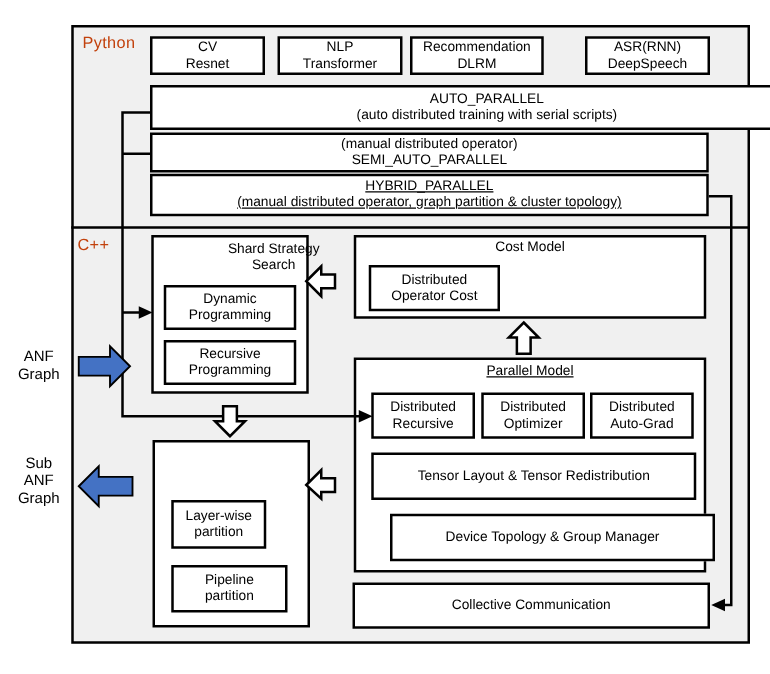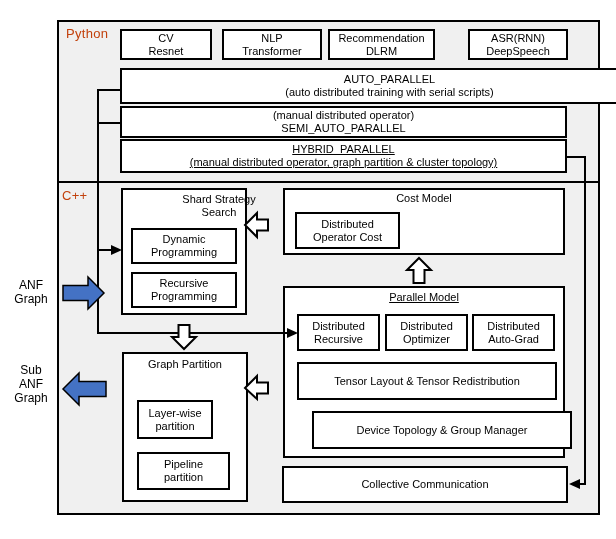--- a/index.html
+++ b/index.html
@@ -106,21 +106,20 @@
     <span>Optimizer</span>
   </div>
   <div class="box" style="left:472px;top:314px;width:83px;height:37px;">
     <span>Distributed</span>
     <span>Auto-Grad</span>
   </div>
   <div class="box" style="left:297px;top:362px;width:260px;height:38px;">Tensor Layout &amp; Tensor Redistribution</div>
   <div class="box" style="left:312px;top:411px;width:260px;height:38px;">Device Topology &amp; Group Manager</div>
 
   <div class="panel" style="left:122px;top:352px;width:126px;height:150px;"></div>
-  <div class="ptitle" style="left:122px;top:358px;width:126px;">Graph Partition</div>
   <div class="box" style="left:137px;top:400px;width:76px;height:39px;">
     <span>Layer-wise</span>
     <span>partition</span>
   </div>
   <div class="box" style="left:137px;top:452px;width:93px;height:38px;">
     <span>Pipeline</span>
     <span>partition</span>
   </div>
 
   <div class="box" style="left:282px;top:466px;width:286px;height:37px;">Collective Communication</div>

